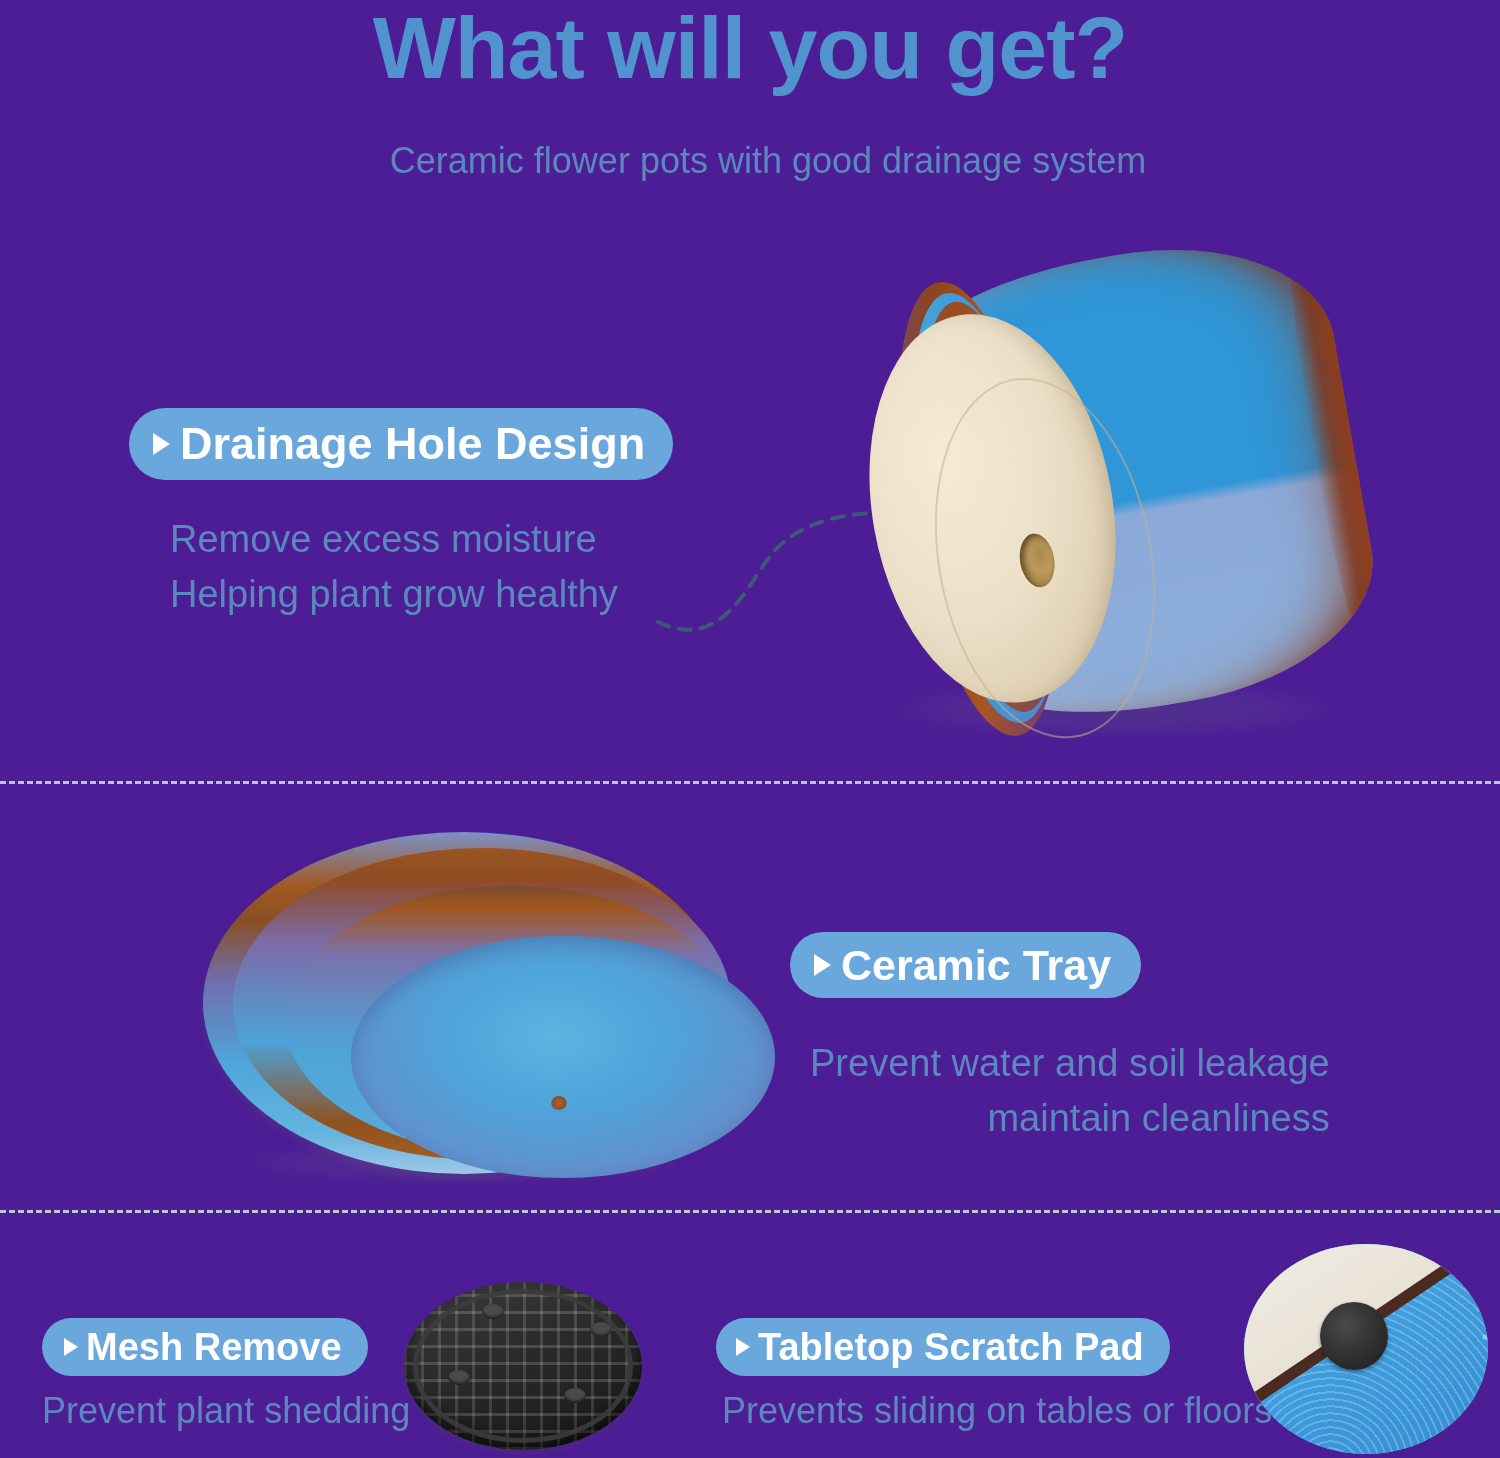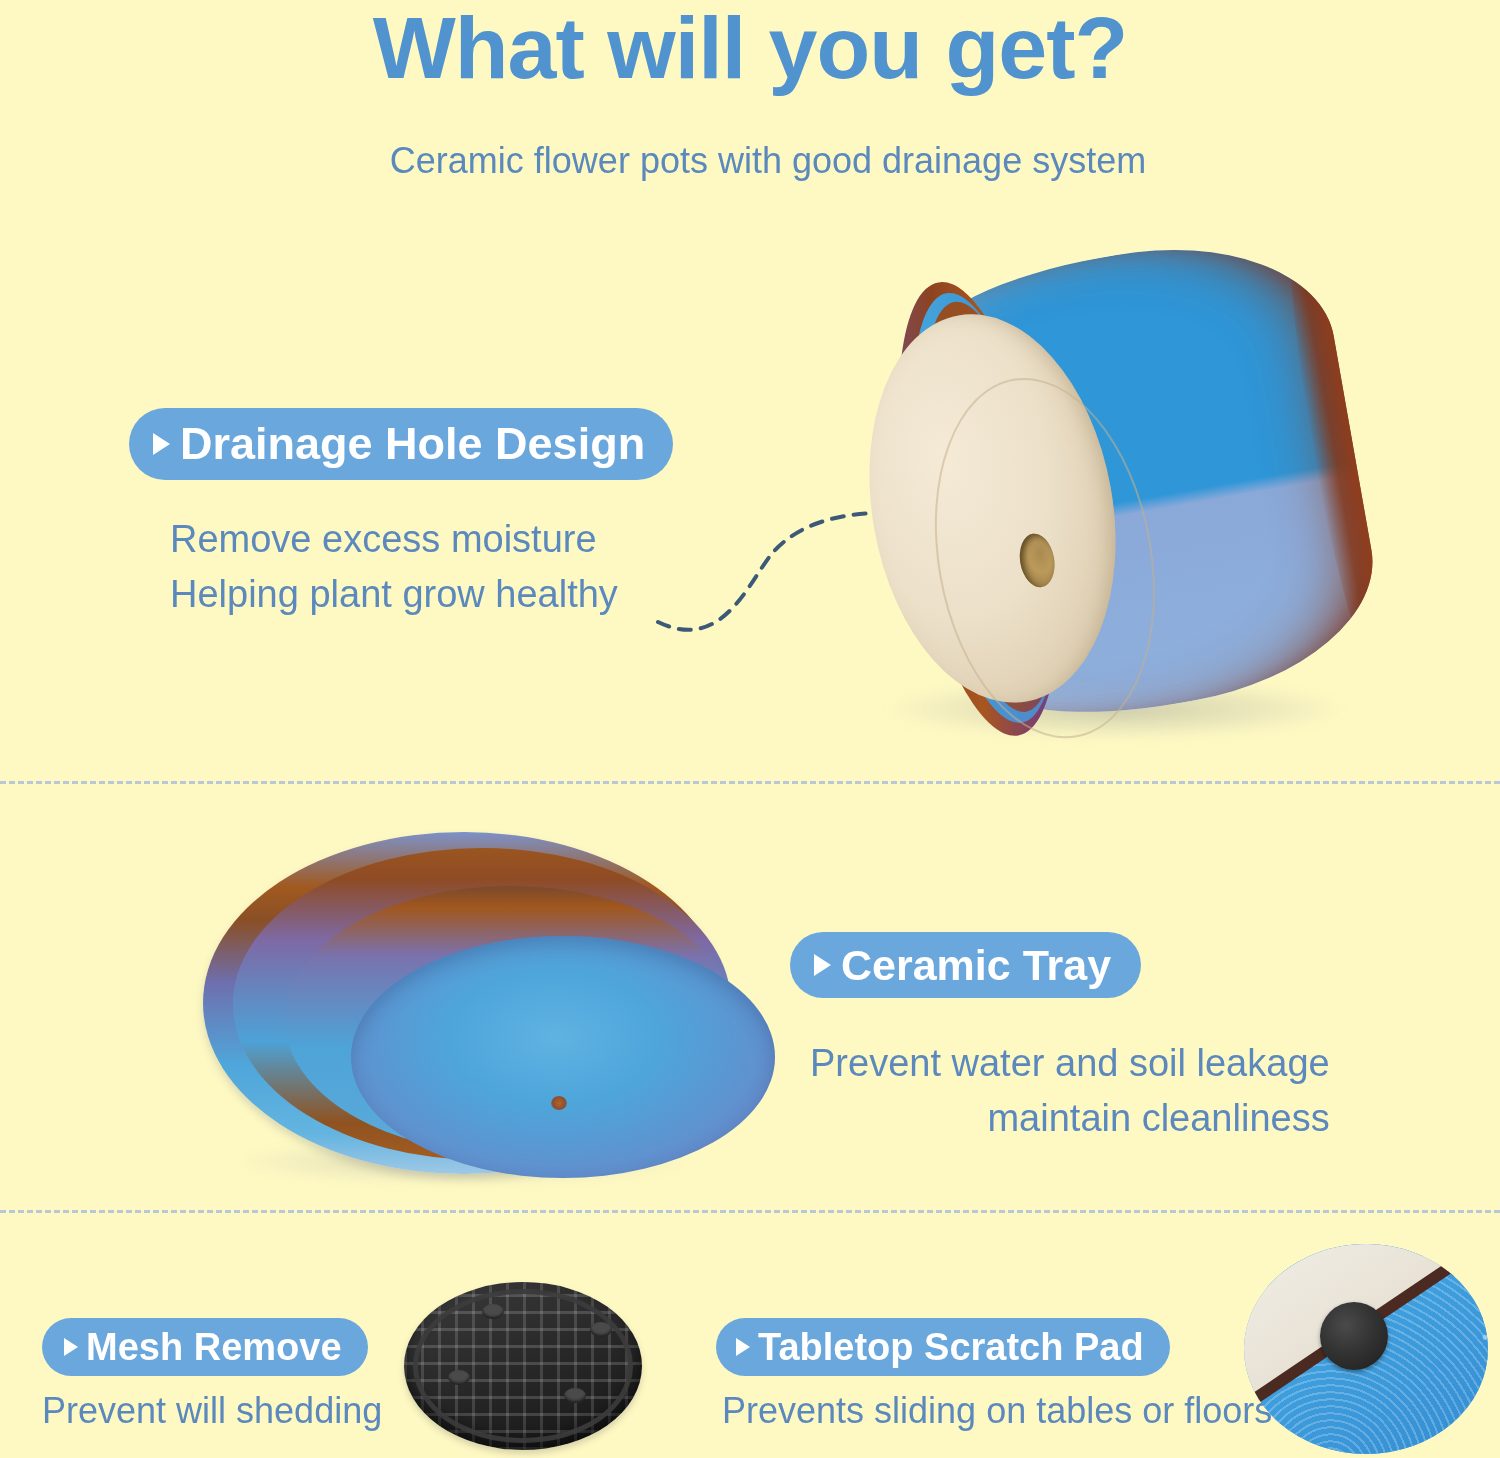--- a/index.html
+++ b/index.html
@@ -9,21 +9,21 @@
     height: 1458px;
     background: #ffffff;
     font-family: "Liberation Sans", sans-serif;
     overflow: hidden;
   }
 
   #page {
     position: relative;
     width: 1500px;
     height: 1458px;
-    background: #fef9c3;
+    background: #4c1d95;
   }
 
   
   .hdr-title {
     position: absolute;
     left: 0; top: 2px;
     width: 1500px;
     text-align: center;
     font-size: 88px;
     font-weight: 700;
@@ -424,21 +424,21 @@
     <div>maintain cleanliness</div>
   </div>
 
   <div class="divider divider-2"></div>
 
   <div class="pill pill-mesh small">
     <span class="tri"></span>
     <span>Mesh Remove</span>
   </div>
   <div class="copy copy-mesh">
-    <div>Prevent will shedding</div>
+    <div>Prevent plant shedding</div>
   </div>
 
   <div class="mesh-wrap">
     <div class="mesh-disc">
       <div class="mesh-ring"></div>
       <div class="mesh-stud ms1"></div>
       <div class="mesh-stud ms2"></div>
       <div class="mesh-stud ms3"></div>
       <div class="mesh-stud ms4"></div>
     </div>

